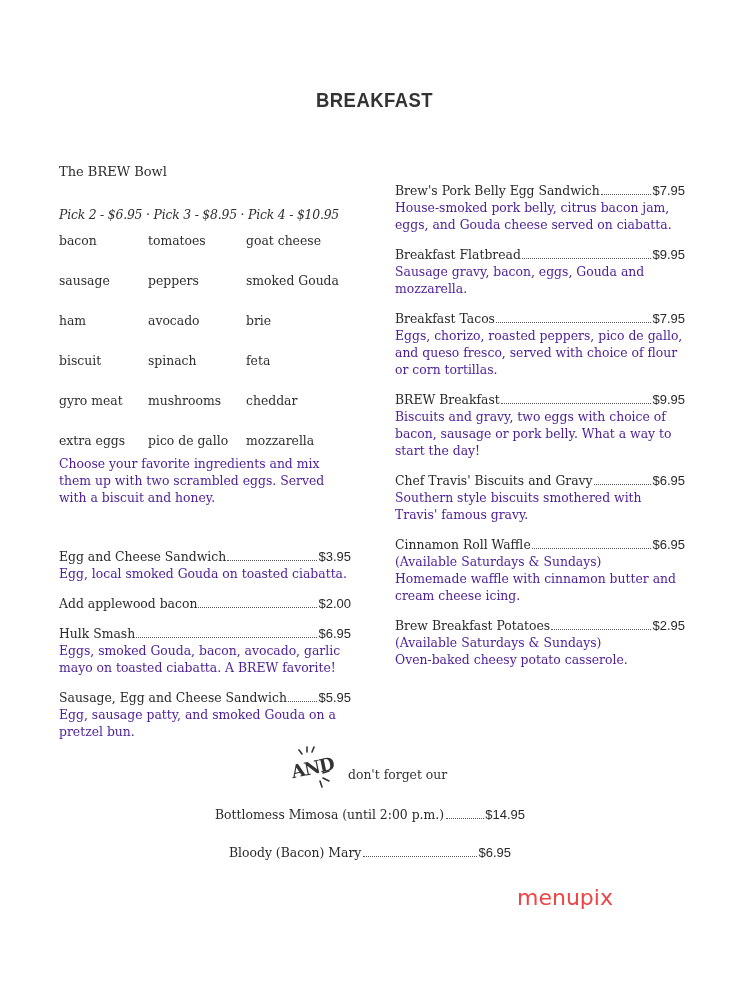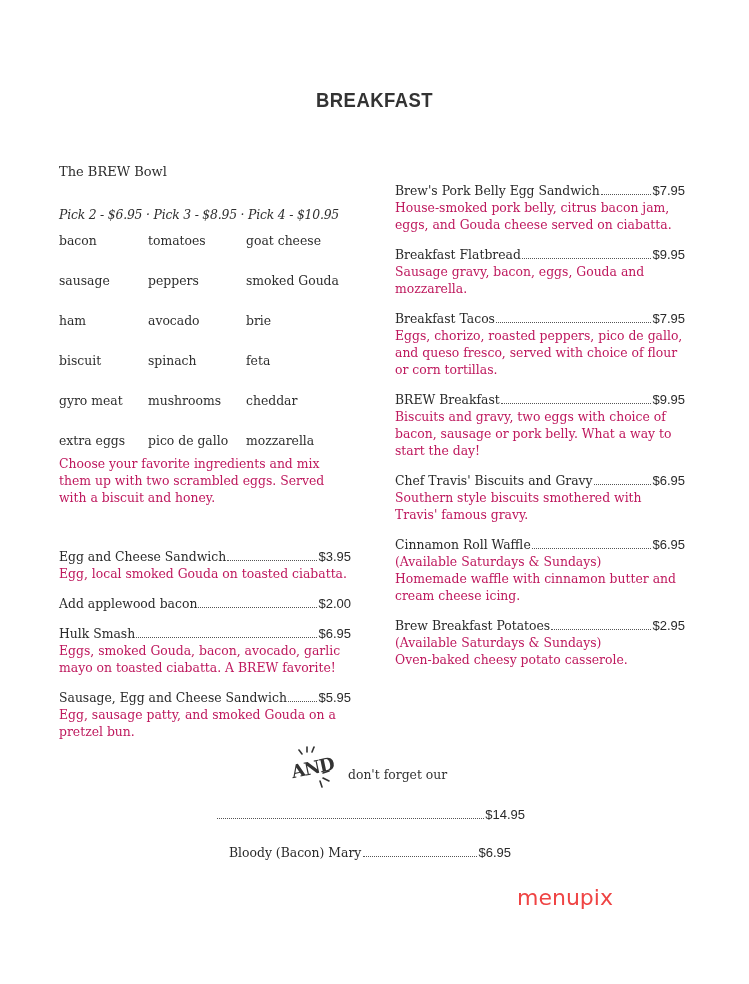--- a/index.html
+++ b/index.html
@@ -12,21 +12,21 @@
     font-family: "Liberation Sans", sans-serif; font-weight: bold; font-size: 21px;
     letter-spacing: 0.5px; color: #333; transform: scaleX(0.88);
   }
   .col { position: absolute; font-size: 12.4px; line-height: 17px; }
   .left { left: 59px; top: 163px; width: 292px; }
   .right { left: 395px; top: 165px; width: 290px; margin-top: 17px; }
   .bowl-title { font-size: 13px; margin-bottom: 26px; }
   .bowl-prices { font-style: italic; font-size: 12.4px; margin-bottom: 9px; letter-spacing: -0.2px; }
   .ing-grid { display: grid; grid-template-columns: 89px 98px 105px; row-gap: 23px; margin-bottom: 6px; }
   .ing-grid span { white-space: nowrap; }
-  .desc { color: #be185d; }
+  .desc { color: #4c1d95; }
   .item { margin-bottom: 13px; }
   .item-head { display: flex; align-items: baseline; white-space: nowrap; color: #2a2a2a; }
   .item-head .name { flex: 0 0 auto; }
   .item-head .dots { flex: 1 1 auto; border-bottom: 1px dotted #555; margin: 0 1px 3px 1px; height: 1px; }
   .item-head .price { flex: 0 0 auto; font-family: "Liberation Sans", sans-serif; font-size: 13px; }
   .gap-big { height: 42px; }
   .footer { position: absolute; left: 0; top: 745px; width: 749px; }
   .and-wrap { position: absolute; left: 287px; top: 0; width: 60px; height: 45px; }
   .and-text {
     position: absolute; left: 4px; top: 12px; font-family: "DejaVu Serif", serif; font-weight: bold;
@@ -178,20 +178,21 @@
         <line x1="27" y1="2" x2="25" y2="7"></line>
         <line x1="36" y1="28" x2="42" y2="26"></line>
         <line x1="36" y1="33" x2="42" y2="36"></line>
         <line x1="33" y1="36" x2="35" y2="42"></line>
       </g>
     </svg>
     <span class="and-text">AND</span>
   </div>
   <div class="forget">don't forget our</div>
   <div class="drink d1">
+      <span>Bottlomess Mimosa (until 2:00 p.m.)</span>
       <span class="dots"></span>
       <span class="price">$14.95</span>
     </div>
   <div class="drink d2">
       <span>Bloody (Bacon) Mary</span>
       <span class="dots"></span>
       <span class="price">$6.95</span>
     </div>
 </div>
 

